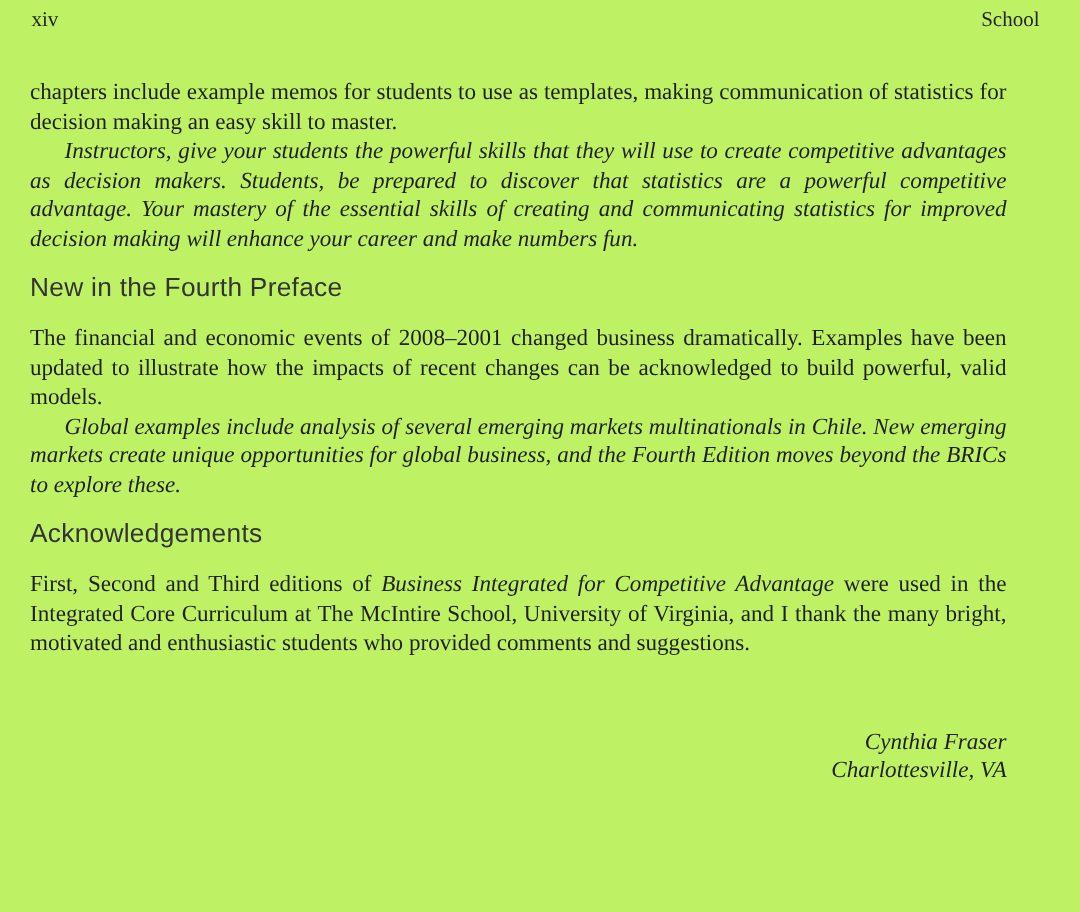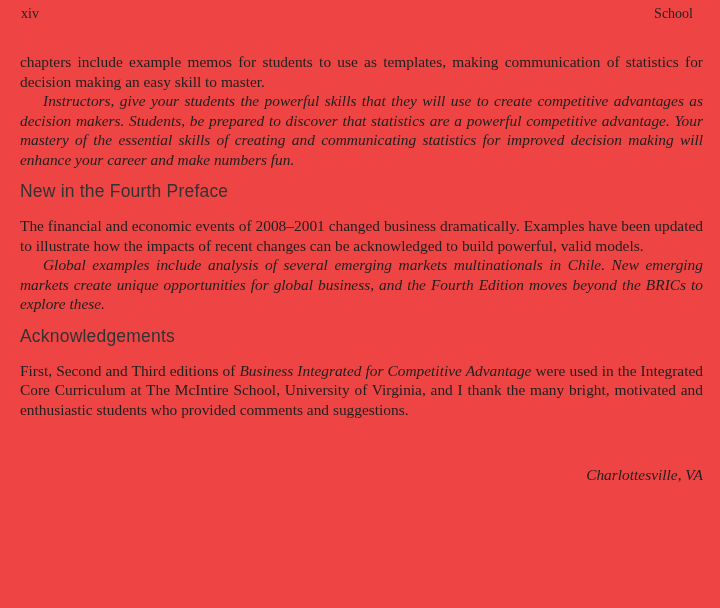--- a/index.html
+++ b/index.html
@@ -6,34 +6,34 @@
   body {
     width: 720px;
     height: 608px;
     background: #ffffff;
     overflow: hidden;
   }
   .page {
     box-sizing: border-box;
     width: 720px;
     height: 608px;
-    background: #ef4444;
+    background: #bef264;
     font-family: "Liberation Serif", "DejaVu Serif", serif;
     color: #1f1f1f;
   }
   .header {
     display: flex;
     justify-content: space-between;
     padding: 5px 27px 0 21px;
     font-size: 14px;
     line-height: 18px;
     color: #242424;
   }
   .content {
-    padding: 0 17px 0 20px;
+    padding: 0 49px 0 20px;
     margin-top: 12px;
   }
   p.body {
     margin: 0;
     font-size: 15.4px;
     line-height: 19.5px;
     text-align: justify;
     color: #1f1f1f;
   }
   p.first { margin-top: 29px; }
@@ -77,18 +77,19 @@
 
     <p class="body">The financial and economic events of 2008–2001 changed business dramatically.  Examples have been updated to illustrate how the impacts of recent changes can be acknowledged to build powerful, valid models.</p>
 
     <p class="body indent">Global examples include analysis of several emerging markets multinationals in Chile.  New emerging markets create unique opportunities for global business, and the Fourth Edition moves beyond the BRICs to explore these.</p>
 
     <h2 class="section-heading">Acknowledgements</h2>
 
     <p class="body"><span>First, Second and Third editions of </span><em class="book-title">Business Integrated for Competitive Advantage</em><span> were used in the Integrated Core Curriculum at The McIntire School, University of Virginia, and I thank the many bright, motivated and enthusiastic students who provided comments and suggestions.</span></p>
 
     <div class="signature">
+      <div>Cynthia Fraser</div>
       <div>Charlottesville, VA</div>
     </div>
 
   </div>
 
 </div>
 
 </body></html>

